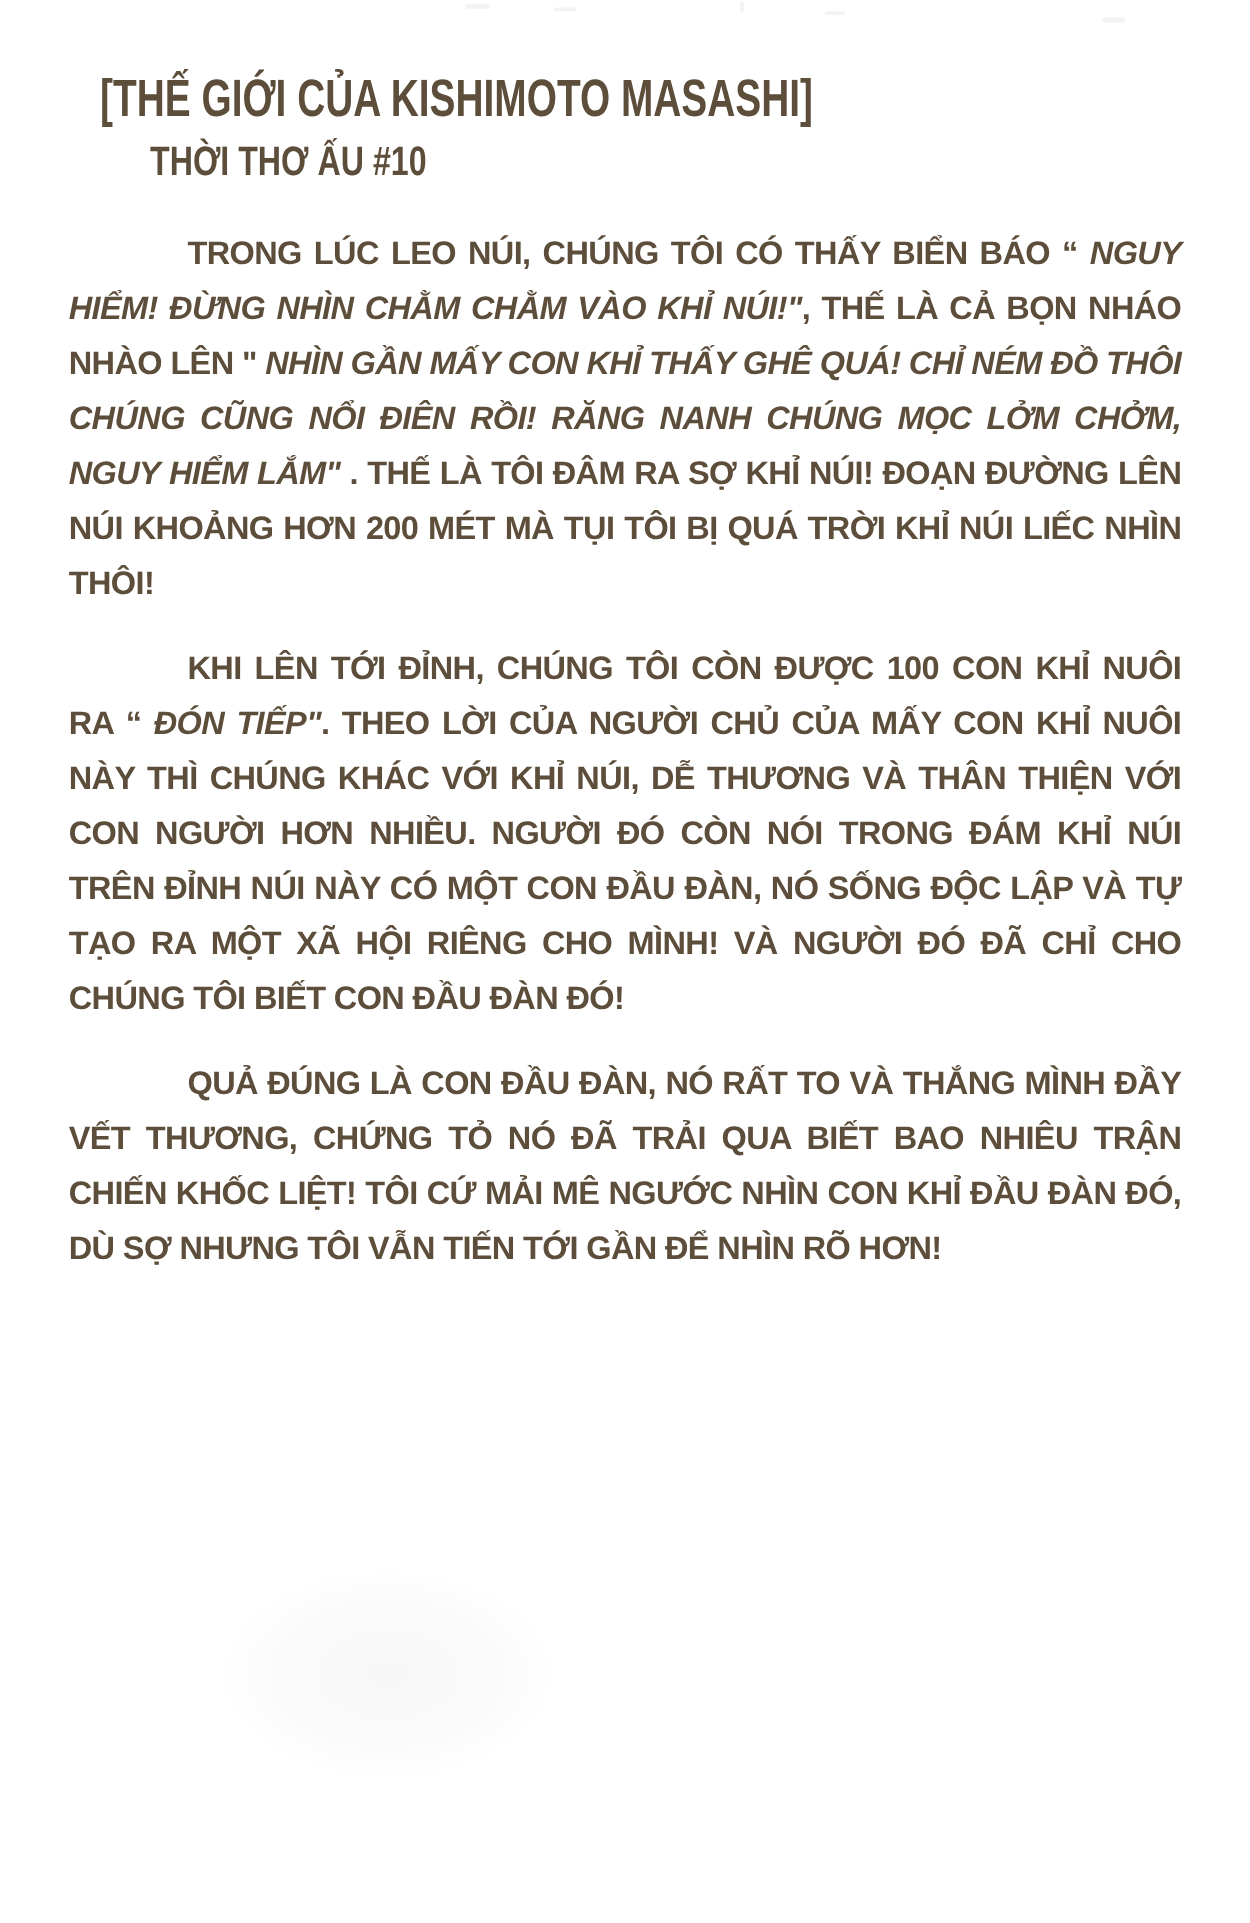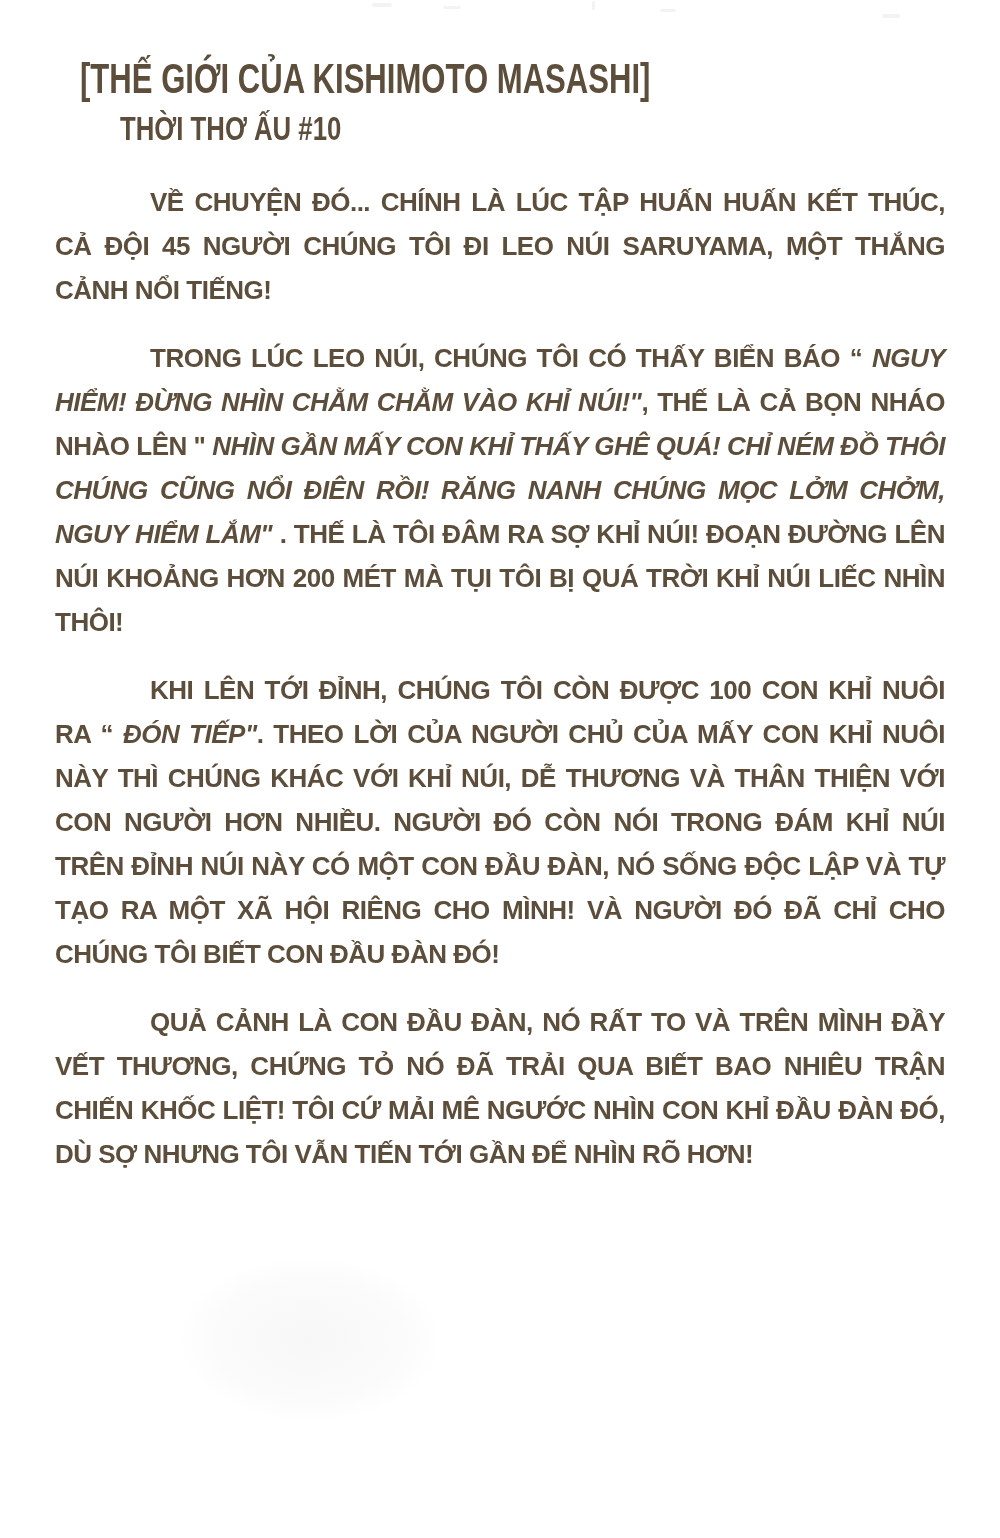--- a/index.html
+++ b/index.html
@@ -54,22 +54,21 @@
   <div class="smudge s2"></div>
   <div class="smudge s3"></div>
   <div class="smudge s4"></div>
   <div class="smudge s5"></div>
 
   <div class="content">
     <div class="title">[THẾ GIỚI CỦA KISHIMOTO MASASHI]</div>
     <div class="subtitle">THỜI THƠ ẤU #10</div>
 
     <div class="body-text">
-        <p class="para"><span>VỀ CHUYỆN ĐÓ... CHÍNH LÀ LÚC TẬP HUẤN HUẤN KẾT THÚC, CẢ ĐỘI 45 NGƯỜI CHÚNG TÔI ĐI LEO NÚI SARUYAMA, MỘT THẮNG CẢNH NỔI TIẾNG!</span></p>
         <p class="para"><span>TRONG LÚC LEO NÚI, CHÚNG TÔI CÓ THẤY BIỂN BÁO “ </span><span class="italic">NGUY HIỂM! ĐỪNG NHÌN CHẰM CHẰM VÀO KHỈ NÚI!"</span><span>, THẾ LÀ CẢ BỌN NHÁO NHÀO LÊN " </span><span class="italic">NHÌN GẦN MẤY CON KHỈ THẤY GHÊ QUÁ! CHỈ NÉM ĐỒ THÔI CHÚNG CŨNG NỔI ĐIÊN RỒI! RĂNG NANH CHÚNG MỌC LỞM CHỞM, NGUY HIỂM LẮM"</span><span> . THẾ LÀ TÔI ĐÂM RA SỢ KHỈ NÚI! ĐOẠN ĐƯỜNG LÊN NÚI KHOẢNG HƠN 200 MÉT MÀ TỤI TÔI BỊ QUÁ TRỜI KHỈ NÚI LIẾC NHÌN THÔI!</span></p>
         <p class="para"><span>KHI LÊN TỚI ĐỈNH, CHÚNG TÔI CÒN ĐƯỢC 100 CON KHỈ NUÔI RA “ </span><span class="italic">ĐÓN TIẾP"</span><span>. THEO LỜI CỦA NGƯỜI CHỦ CỦA MẤY CON KHỈ NUÔI NÀY THÌ CHÚNG KHÁC VỚI KHỈ NÚI, DỄ THƯƠNG VÀ THÂN THIỆN VỚI CON NGƯỜI HƠN NHIỀU. NGƯỜI ĐÓ CÒN NÓI TRONG ĐÁM KHỈ NÚI TRÊN ĐỈNH NÚI NÀY CÓ MỘT CON ĐẦU ĐÀN, NÓ SỐNG ĐỘC LẬP VÀ TỰ TẠO RA MỘT XÃ HỘI RIÊNG CHO MÌNH! VÀ NGƯỜI ĐÓ ĐÃ CHỈ CHO CHÚNG TÔI BIẾT CON ĐẦU ĐÀN ĐÓ!</span></p>
-        <p class="para"><span>QUẢ CẢNH LÀ CON ĐẦU ĐÀN, NÓ RẤT TO VÀ TRÊN MÌNH ĐẦY VẾT THƯƠNG, CHỨNG TỎ NÓ ĐÃ TRẢI QUA BIẾT BAO NHIÊU TRẬN CHIẾN KHỐC LIỆT! TÔI CỨ MẢI MÊ NGƯỚC NHÌN CON KHỈ ĐẦU ĐÀN ĐÓ, DÙ SỢ NHƯNG TÔI VẪN TIẾN TỚI GẦN ĐỂ NHÌN RÕ HƠN!</span></p>
+        <p class="para"><span>QUẢ ĐÚNG LÀ CON ĐẦU ĐÀN, NÓ RẤT TO VÀ THẮNG MÌNH ĐẦY VẾT THƯƠNG, CHỨNG TỎ NÓ ĐÃ TRẢI QUA BIẾT BAO NHIÊU TRẬN CHIẾN KHỐC LIỆT! TÔI CỨ MẢI MÊ NGƯỚC NHÌN CON KHỈ ĐẦU ĐÀN ĐÓ, DÙ SỢ NHƯNG TÔI VẪN TIẾN TỚI GẦN ĐỂ NHÌN RÕ HƠN!</span></p>
       </div>
   </div>
 
   <div class="watermark-blob"></div>
 
 </div>
 
 </body></html>

